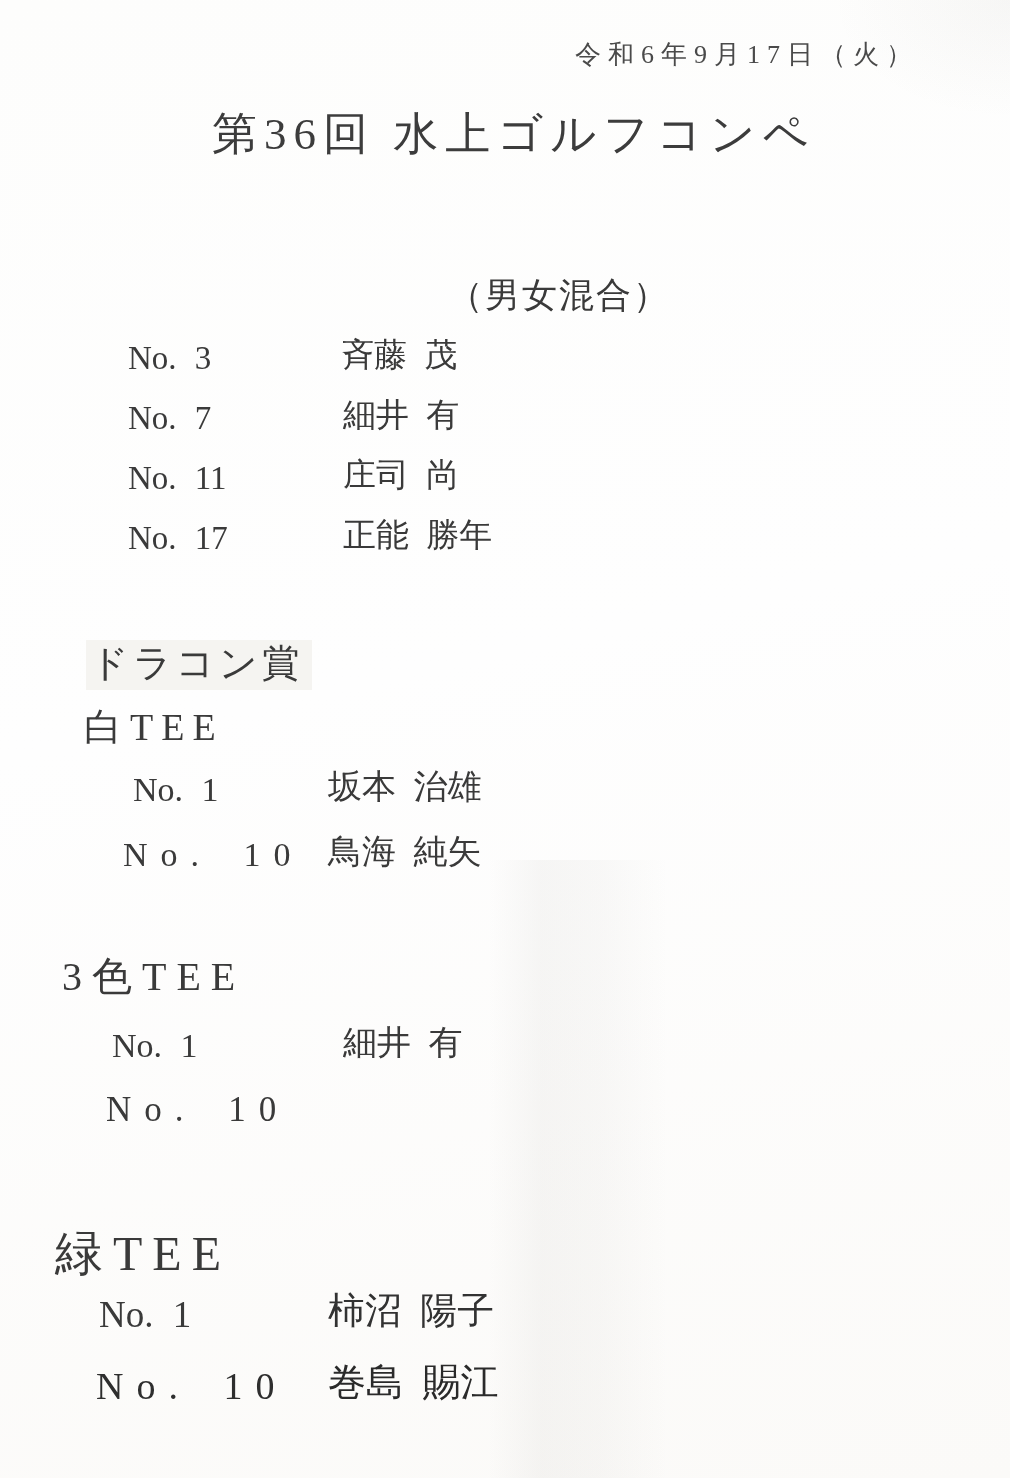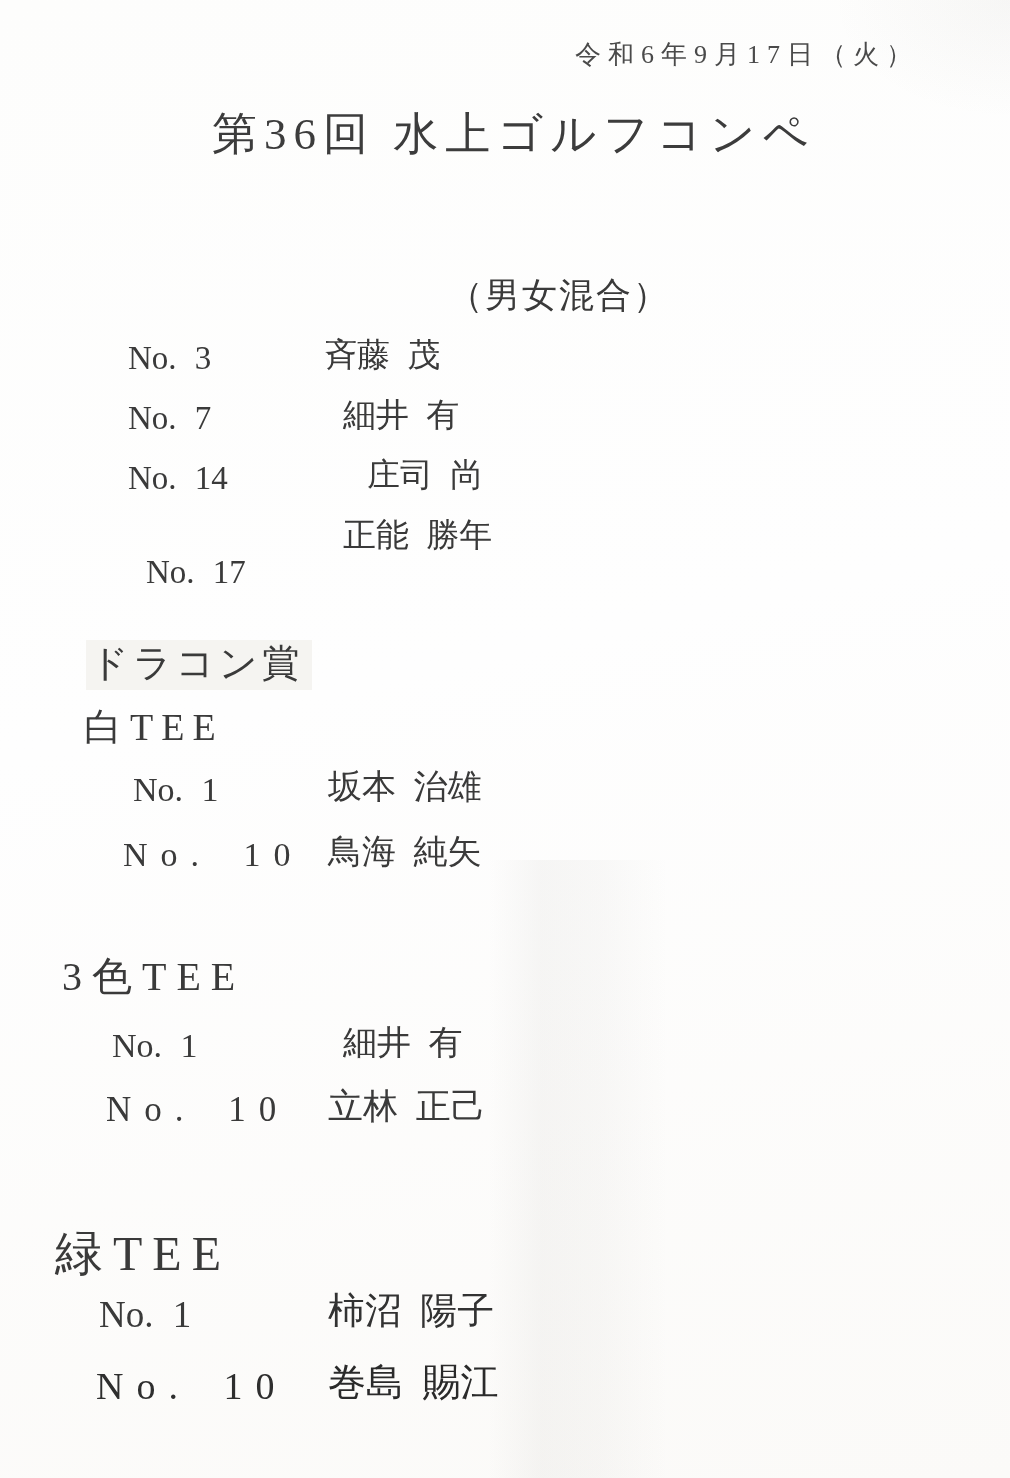--- a/index.html
+++ b/index.html
@@ -53,26 +53,26 @@
     padding: 2px 8px 4px 4px;
   }
 
   
   .l-date    { left: 575px; top: 40px;  font-size: 26px; letter-spacing: 7px; color: #4a4a4a; }
   .l-title   { left: 203px; top: 100px; font-size: 45px; letter-spacing: 7px; color: #3c3c3c; font-weight: normal; margin: 9px; }
 
   .l-np-h    { left: 86px;  top: 270px; font-size: 38px; letter-spacing: 3px; }
   .l-np-note { left: 448px; top: 276px; font-size: 35px; letter-spacing: 2px; }
   .l-np1-a   { left: 128px; top: 340px; font-size: 33px; }
-  .l-np1-b   { left: 324px; top: 337px; font-size: 33px; }
+  .l-np1-b   { left: 341px; top: 337px; font-size: 33px; }
   .l-np2-a   { left: 128px; top: 400px; font-size: 33px; }
   .l-np2-b   { left: 343px; top: 397px; font-size: 33px; }
   .l-np3-a   { left: 128px; top: 460px; font-size: 33px; }
-  .l-np3-b   { left: 343px; top: 457px; font-size: 33px; margin-left: 24px; }
-  .l-np4-a   { left: 146px; top: 520px; font-size: 33px; margin-top: 34px; }
+  .l-np3-b   { left: 343px; top: 457px; font-size: 33px; }
+  .l-np4-a   { left: 128px; top: 520px; font-size: 33px; }
   .l-np4-b   { left: 343px; top: 517px; font-size: 33px; }
 
   .l-dr-h    { left: 86px;  top: 640px; font-size: 38px; letter-spacing: 4px; }
   .l-wt      { left: 84px;  top: 706px; font-size: 38px; letter-spacing: 8px; }
   .l-wt1-a   { left: 133px; top: 770px; font-size: 34px; }
   .l-wt1-b   { left: 328px; top: 767px; font-size: 34px; }
   .l-wt2-a   { left: 123px; top: 835px; font-size: 34px; }
   .l-wt2-b   { left: 328px; top: 832px; font-size: 34px; }
 
   .l-3c      { left: 62px;  top: 954px;  font-size: 40px; letter-spacing: 10px; }
@@ -100,39 +100,38 @@
   <h1 class="t l-title">第36回 水上ゴルフコンペ</h1>
 
   <div class="t l-np-note">（男女混合）</div>
 
   <div class="t hole l-np1-a">No. 3</div>
   <div class="t name l-np1-b">斉藤 茂</div>
 
   <div class="t hole l-np2-a">No. 7</div>
   <div class="t name l-np2-b">細井 有</div>
 
-  <div class="t hole l-np3-a">No. 14</div>
+  <div class="t hole l-np3-a">No. 11</div>
   <div class="t name l-np3-b">庄司 尚</div>
 
   <div class="t hole l-np4-a">No. 17</div>
   <div class="t name l-np4-b">正能 勝年</div>
 
   <div class="t l-wt">白TEE</div>
 
   <div class="t l-dr-h hl">ドラコン賞</div>
   <div class="t hole l-wt1-a">No. 1</div>
   <div class="t name l-wt1-b">坂本 治雄</div>
   <div class="t hole wide-num l-wt2-a">No. 10</div>
   <div class="t name l-wt2-b">鳥海 純矢</div>
 
   <div class="t l-3c">3色TEE</div>
   <div class="t hole l-3c1-a">No. 1</div>
   <div class="t name l-3c1-b">細井 有</div>
   <div class="t hole wide-num l-3c2-a">No. 10</div>
-  <div class="t name l-3c2-b">立林 正己</div>
 
   <div class="t l-gr">緑TEE</div>
   <div class="t hole l-gr1-a">No. 1</div>
   <div class="t name l-gr1-b">柿沼 陽子</div>
   <div class="t hole wide-num l-gr2-a">No. 10</div>
   <div class="t name l-gr2-b">巻島 賜江</div>
 
 </div>
 
 </body></html>

